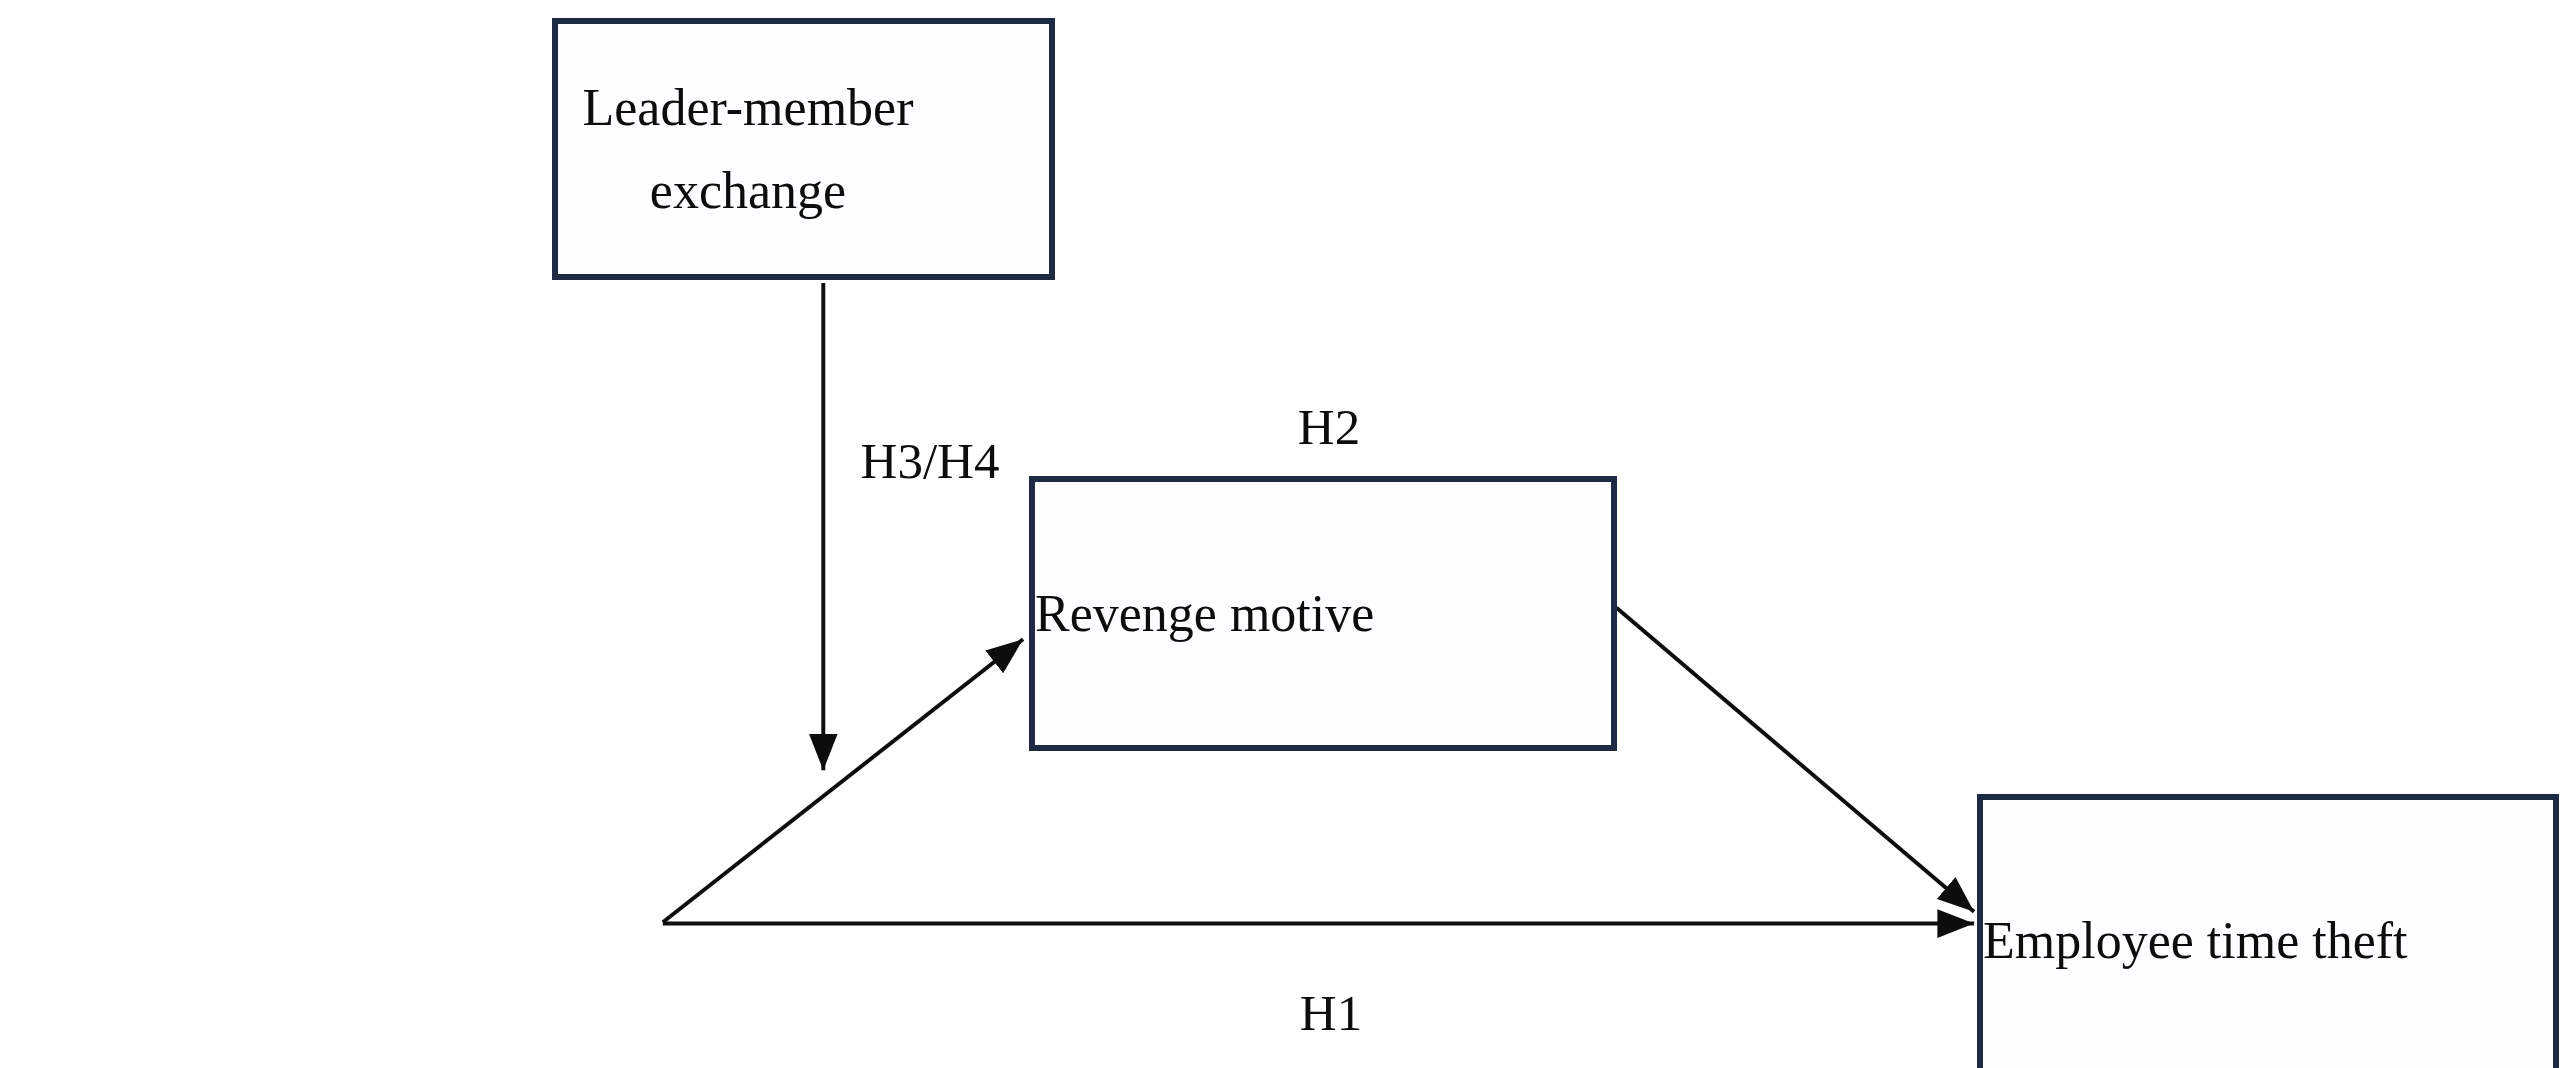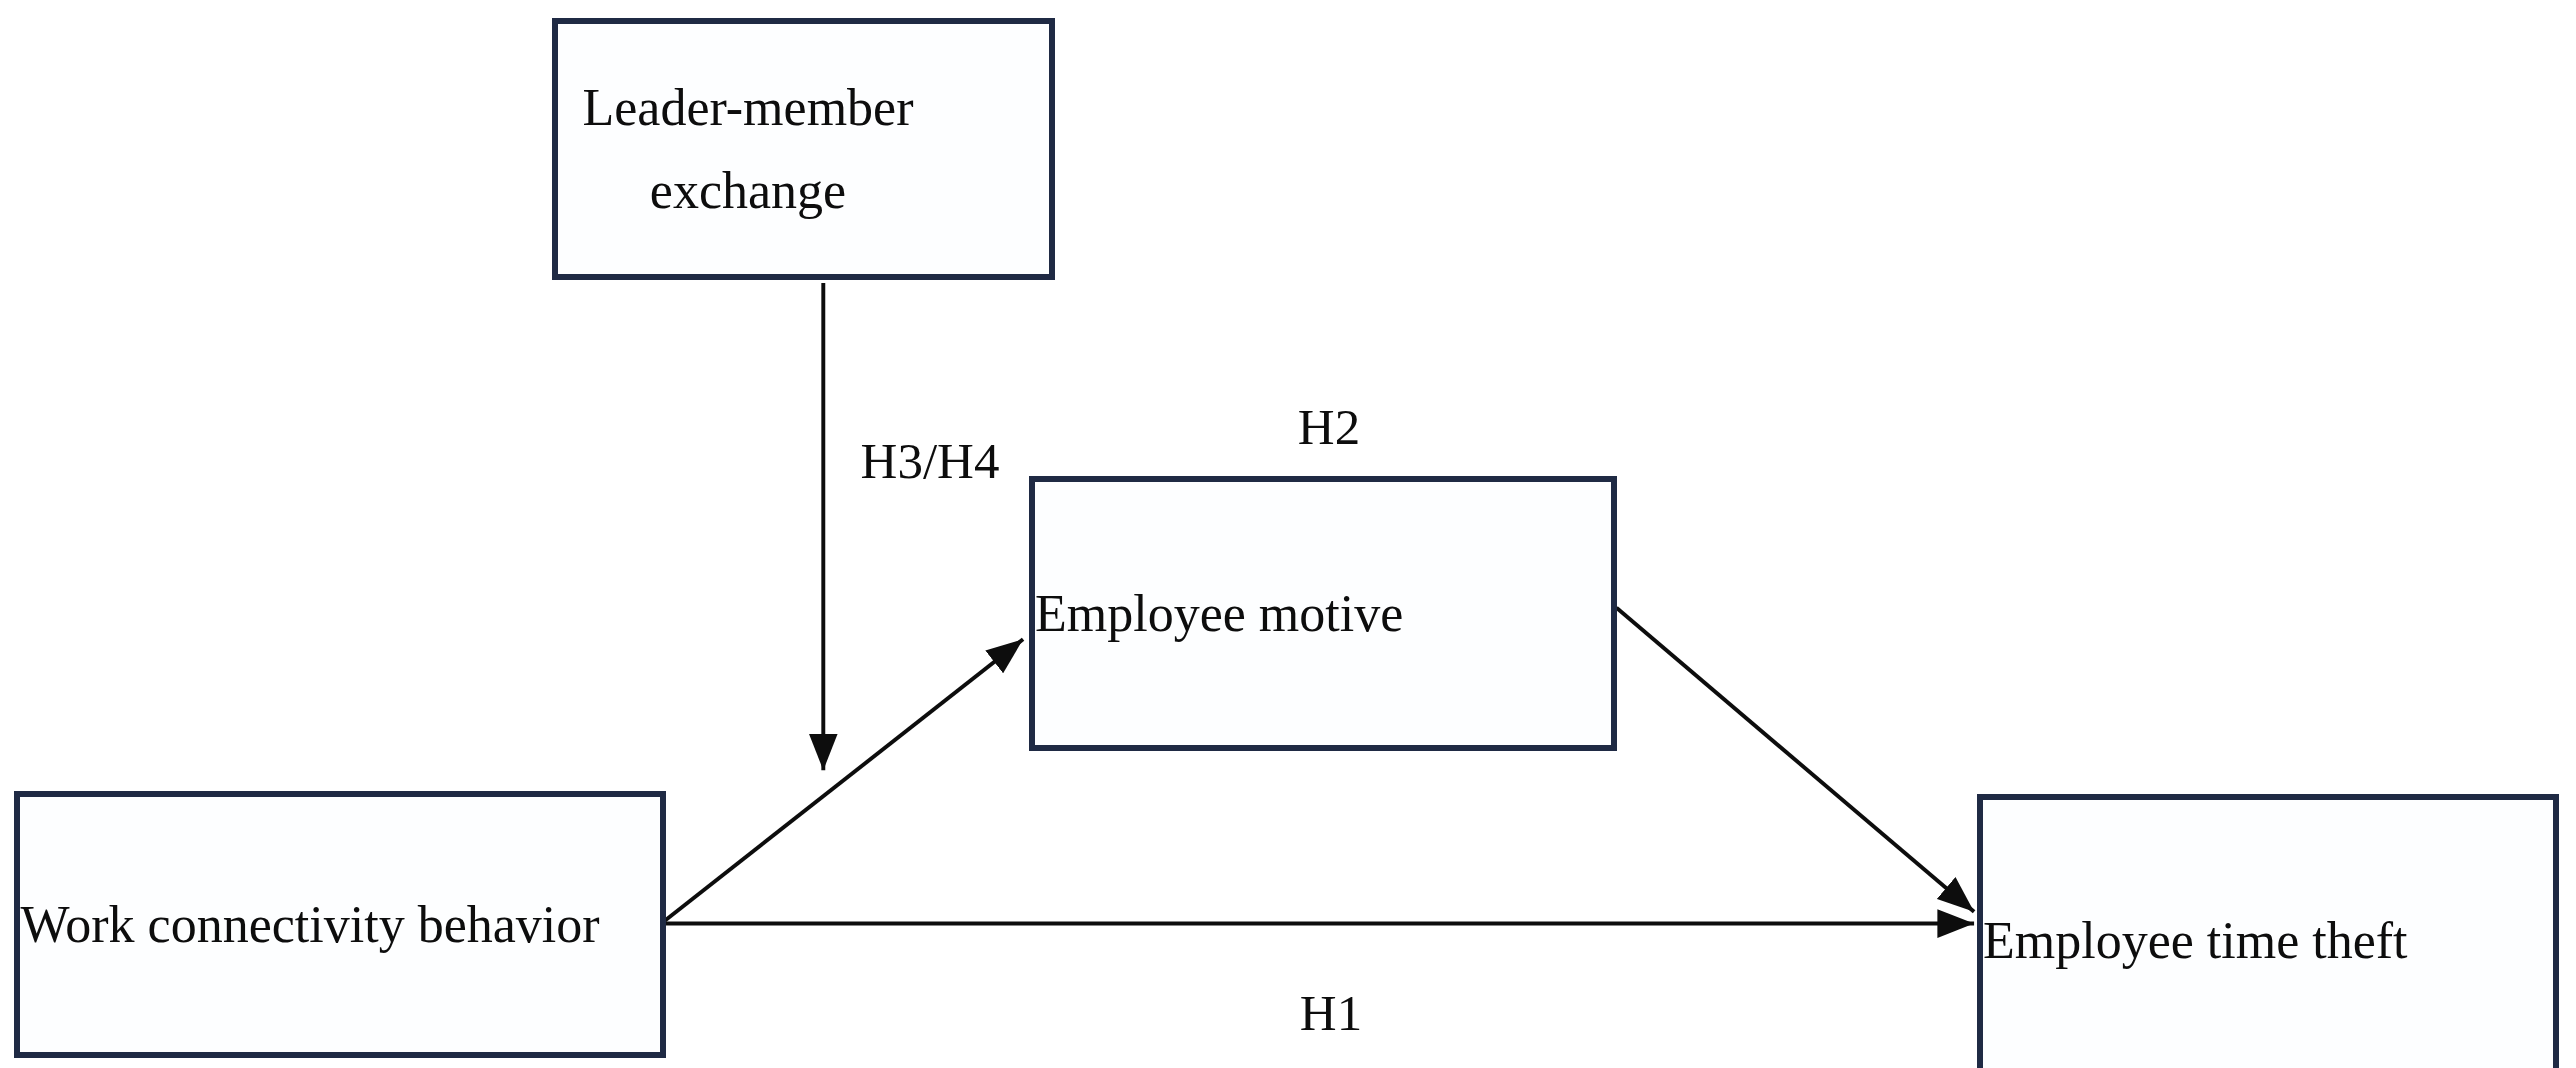--- a/index.html
+++ b/index.html
@@ -62,26 +62,23 @@
     <line x1="1012" y1="1408" x2="1562" y2="976" stroke="#0d0d0d" stroke-width="6" marker-end="url(#arrowhead)"></line>
     <line x1="1012" y1="1410" x2="3014" y2="1410" stroke="#0d0d0d" stroke-width="6" marker-end="url(#arrowhead)"></line>
     <line x1="2468" y1="928" x2="3014" y2="1392" stroke="#0d0d0d" stroke-width="6" marker-end="url(#arrowhead)"></line>
   </svg>
 
   <div class="node" id="node-leader">
     <span class="label">Leader-member exchange</span>
   </div>
 
   <div class="node nowrap" id="node-revenge">
-    <span class="label">Employee motive</span>
+    <span class="label">Revenge motive</span>
   </div>
 
-  <div class="node nowrap" id="node-work">
-    <span class="label">Work connectivity behavior</span>
-  </div>
 
   <div class="node nowrap" id="node-employee">
     <span class="label">Employee time theft</span>
   </div>
 
   <div class="hyp-label" id="hyp-h2">H2</div>
 
   <div class="hyp-label" id="hyp-h3h4">H3/H4</div>
 
   <div class="hyp-label" id="hyp-h1">H1</div>

